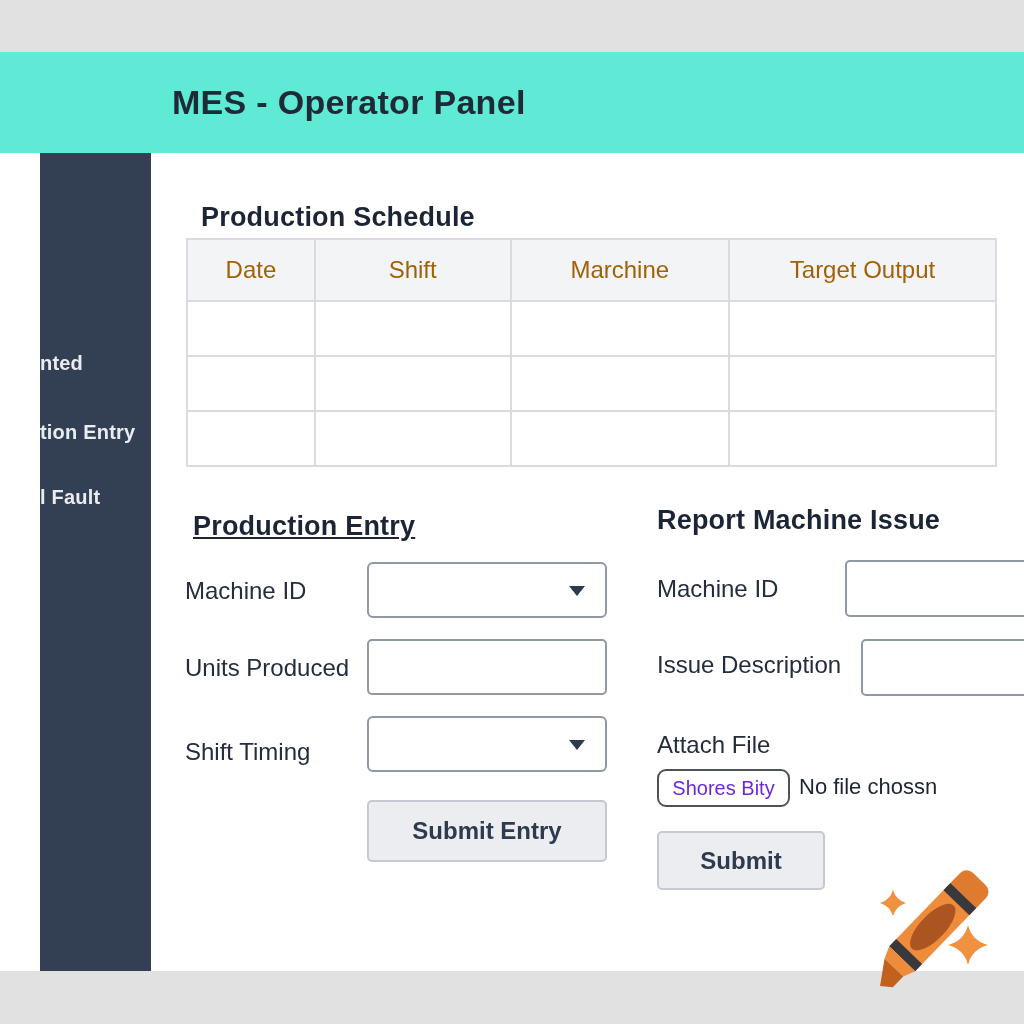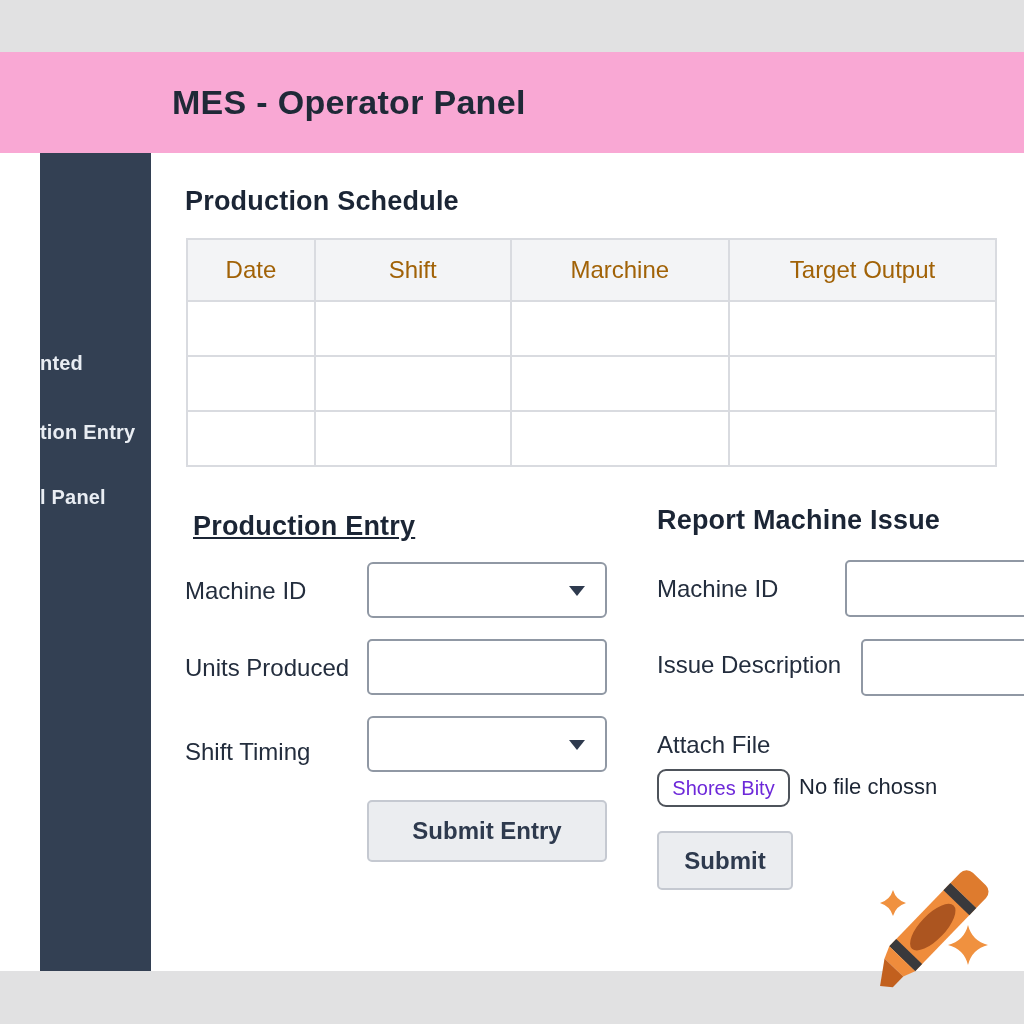--- a/index.html
+++ b/index.html
@@ -8,21 +8,21 @@
     font-family:"Liberation Sans", sans-serif;background:#ffffff;
   }
   .stage{position:absolute;left:0;top:0;width:1024px;height:1024px;overflow:hidden;background:#ffffff;}
 
   .band{position:absolute;left:0;width:1024px;background:#e1e1e2;}
   .band.top{top:0;height:52px;}
   .band.bottom{top:971px;height:53px;}
 
   .header{
     position:absolute;left:0;top:52px;width:1024px;height:101px;
-    background:#f9a8d4;display:flex;align-items:center;
+    background:#5eead4;display:flex;align-items:center;
   }
   .app-title{
     margin-left:172px;font-size:34px;font-weight:600;color:#1f2937;letter-spacing:.3px;
   }
 
   .sidebar{
     position:absolute;left:0;top:153px;width:151px;height:818px;background:#334053;margin-left:40px;
   }
   .side-item{
     position:absolute;left:0;color:#e9edf3;font-size:20px;font-weight:600;
@@ -81,21 +81,21 @@
   .in-units{left:367px;top:639px;width:240px;height:56px;border-radius:6px;}
   .in-machine2{left:845px;top:560px;width:210px;height:57px;border-color:#878f9b;border-radius:4px;}
   .in-issue{left:861px;top:639px;width:200px;height:57px;border-color:#878f9b;border-radius:4px;}
 
   .btn{
     position:absolute;background:#ebedf0;border:2px solid #c5c9d1;border-radius:5px;
     color:#2e3a4e;font-size:24px;font-weight:600;display:flex;align-items:center;
     justify-content:center;box-sizing:border-box;cursor:pointer;font-family:"Liberation Sans",sans-serif;
   }
   .btn-entry{left:367px;top:800px;width:240px;height:62px;}
-  .btn-submit{left:657px;top:831px;width:136px;height:59px;}
+  .btn-submit{left:657px;top:831px;width:168px;height:59px;}
 
   .file-btn{
     position:absolute;left:657px;top:769px;width:133px;height:38px;background:#ffffff;
     border:2px solid #4e535b;border-radius:9px;box-sizing:border-box;display:flex;
     align-items:center;justify-content:center;font-size:20px;color:#6d28d9;cursor:pointer;
     white-space:nowrap;
   }
   .file-status{
     position:absolute;left:799px;top:774px;font-size:22px;color:#1c2534;white-space:nowrap;
   }
@@ -109,26 +109,26 @@
 
   <div class="band top"></div>
 
   <header class="header">
     <div class="app-title">MES - Operator Panel</div>
   </header>
 
   <aside class="sidebar">
     <div class="side-item i0">nted</div>
     <div class="side-item i1">tion Entry</div>
-    <div class="side-item i2">l Panel</div>
+    <div class="side-item i2">l Fault</div>
   </aside>
 
   <main class="main"></main>
 
-  <h2 class="section-title t-schedule" style="margin:0;">Production Schedule</h2>
+  <h2 class="section-title t-schedule" style="margin:16px;">Production Schedule</h2>
 
   <table class="sched">
     <colgroup>
       <col style="width:15.8%">
         <col style="width:24.2%">
         <col style="width:27.0%">
         <col style="width:33.0%">
     </colgroup>
     <thead>
       <tr>

